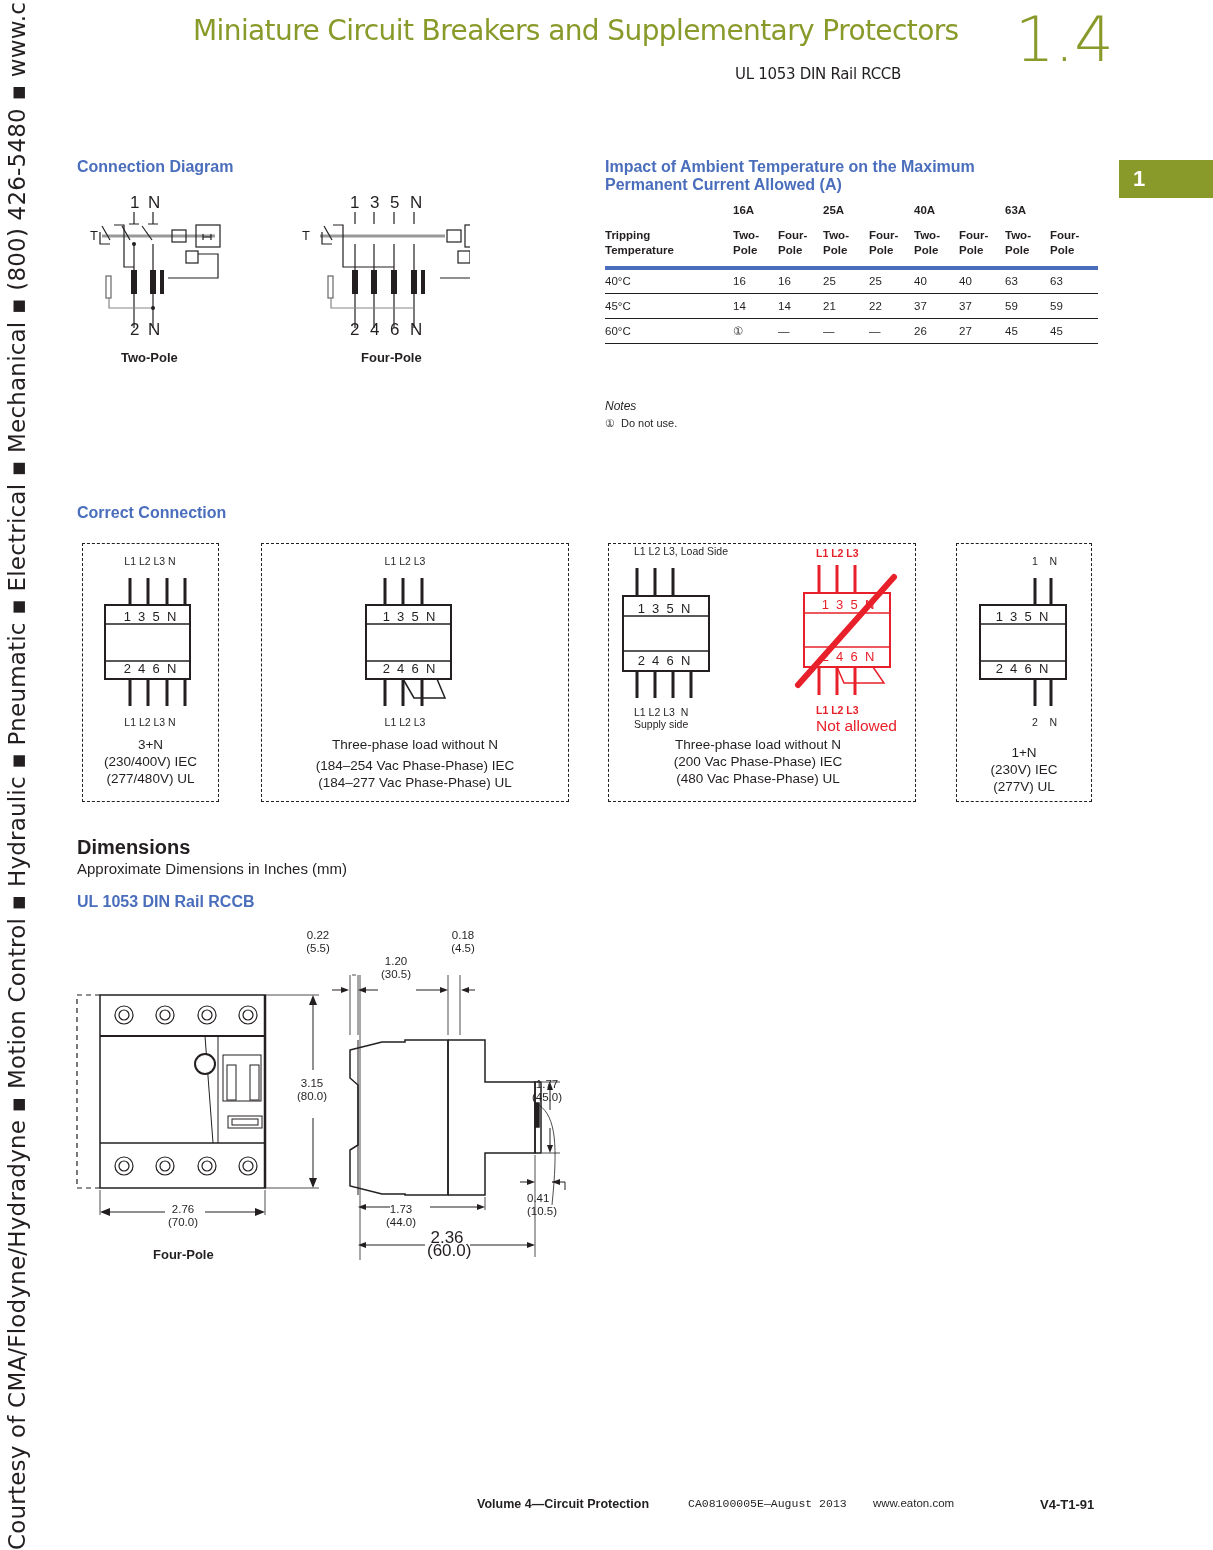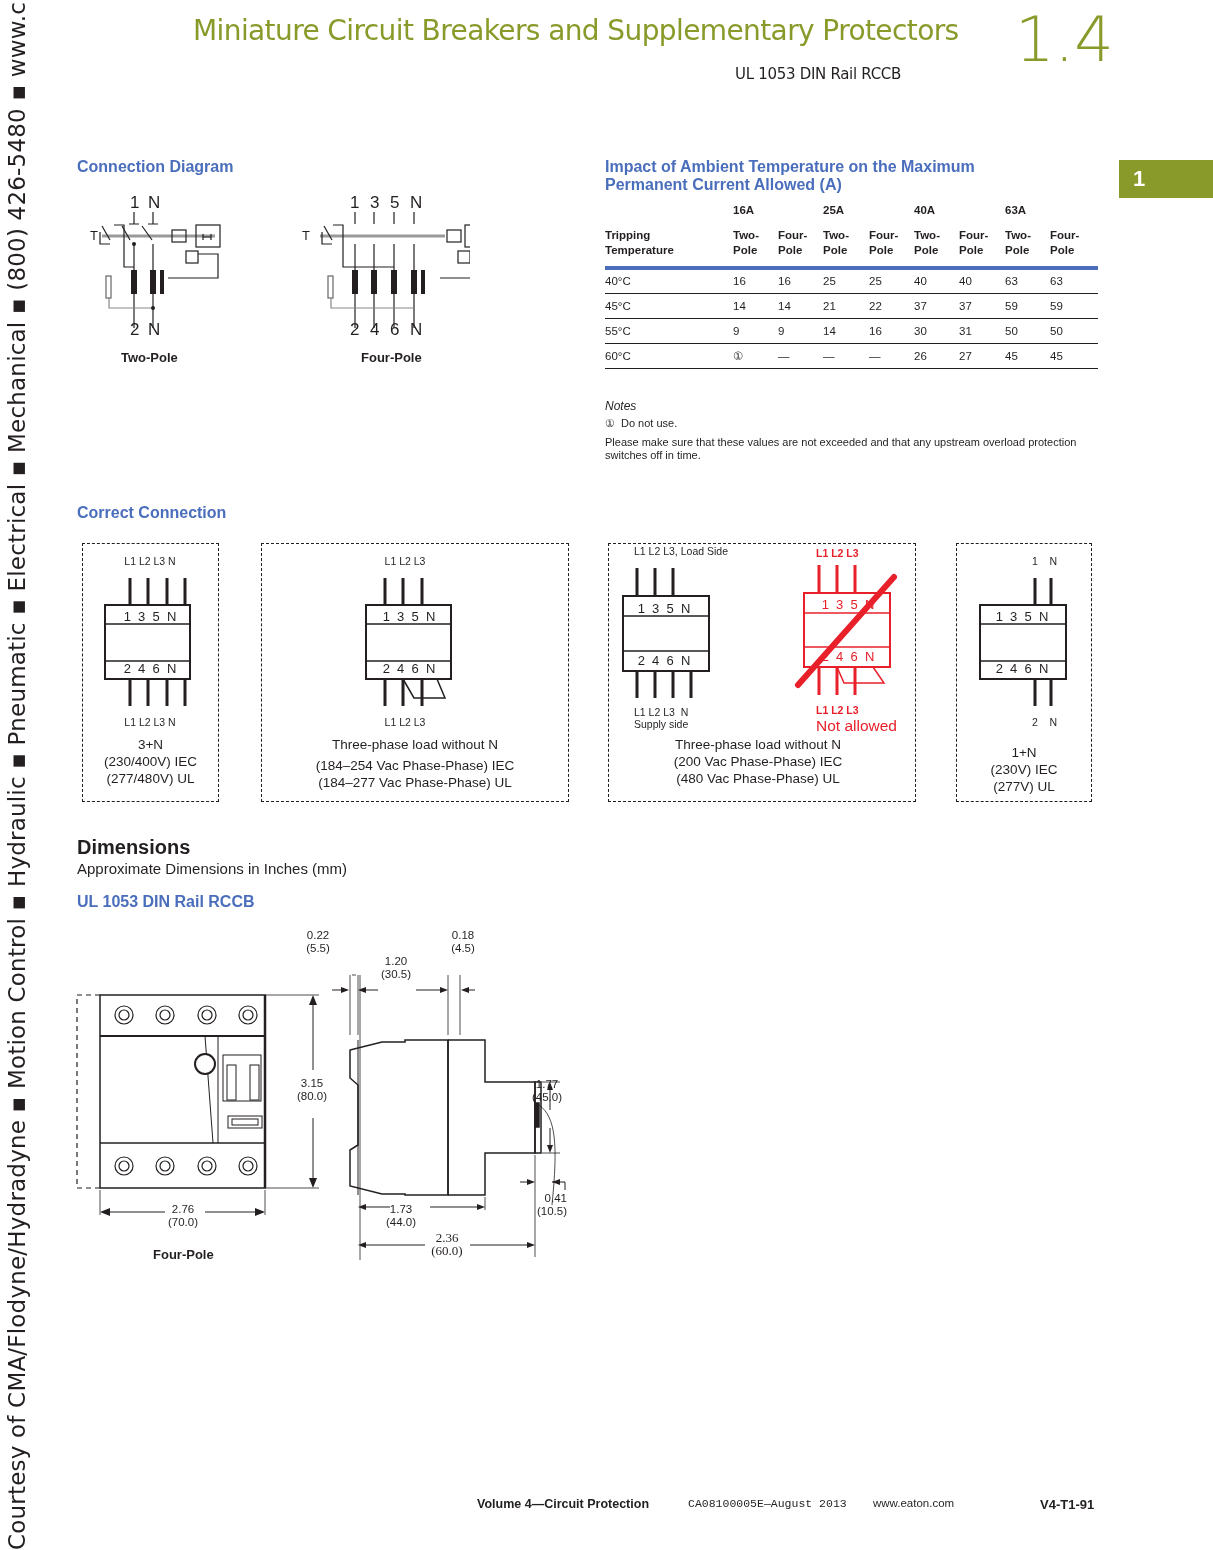--- a/index.html
+++ b/index.html
@@ -168,48 +168,36 @@
         <td>14</td>
         <td>14</td>
         <td>21</td>
         <td>22</td>
         <td>37</td>
         <td>37</td>
         <td>59</td>
         <td>59</td>
   </tr>
   <tr>
-    <td>55°C</td>
-        <td>9</td>
-        <td>9</td>
-        <td>14</td>
-        <td>16</td>
-        <td>30</td>
-        <td>31</td>
-        <td>50</td>
-        <td>50</td>
-  </tr>
-  <tr>
     <td>60°C</td>
         <td>①</td>
         <td>—</td>
         <td>—</td>
         <td>—</td>
         <td>26</td>
         <td>27</td>
         <td>45</td>
         <td>45</td>
   </tr>
 </tbody>
   </table>
 
 <div class="abs notes">
   <div class="nt">Notes</div>
   <div style="margin-bottom:6px;"><span>①</span>&nbsp; <span>Do not use.</span></div>
-  <div>Please make sure that these values are not exceeded and that any upstream overload protection switches off in time.</div>
 </div>
 
 <div class="abs sec-head" style="left:77px; top:504px;">Correct Connection</div>
 
 <div class="dash-box" style="left:82px; top:543px; width:137px; height:259px;"></div>
 <svg class="abs" style="left:82px; top:543px;" width="137" height="190">
   <g font-family="Liberation Sans, sans-serif" fill="#231f20">
     <text x="68" y="22" font-size="10.5" text-anchor="middle">L1 L2 L3 N</text>
     <text x="68" y="183" font-size="10.5" text-anchor="middle">L1 L2 L3 N</text>
     <text x="68" y="78" font-size="13" text-anchor="middle" xml:space="preserve">1  3  5  N</text>
@@ -431,29 +419,29 @@
     <div>(30.5)</div>
   </div>
 <div class="abs" style="left:443px; top:929px; font-size:11.5px; text-align:center; line-height:13px; width:40px;">
     <div>0.18</div>
     <div>(4.5)</div>
   </div>
 <div class="abs" style="left:527px; top:1078px; font-size:11.5px; text-align:center; line-height:13px; width:40px;">
     <div>1.77</div>
     <div>(45.0)</div>
   </div>
-<div class="abs" style="left:527px; top:1192px; font-size:11.5px; text-align:right; line-height:13px; width:40px;">
+<div class="abs" style="left:527px; top:1192px; font-size:11.5px; text-align:left; line-height:13px; width:40px;">
     <div>0.41</div>
     <div>(10.5)</div>
   </div>
 <div class="abs" style="left:381px; top:1203px; font-size:11.5px; text-align:center; line-height:13px; width:40px;">
     <div>1.73</div>
     <div>(44.0)</div>
   </div>
-<div class="abs" style="left:427px; top:1231px; font-size:13px; text-align:center; line-height:13px; width:40px;font-family:Liberation Serif, serif;">
+<div class="abs" style="left:427px; top:1231px; font-size:17px; text-align:center; line-height:13px; width:40px;">
     <div>2.36</div>
     <div>(60.0)</div>
   </div>
 
 <div class="abs footer" style="left:477px; font-weight:bold; font-size:12.5px;">Volume 4—Circuit Protection</div>
 <div class="abs footer" style="left:688px; font-size:11.5px;font-family:Liberation Mono, monospace;">CA08100005E—August 2013</div>
 <div class="abs footer" style="left:873px; font-size:11.5px;">www.eaton.com</div>
 <div class="abs footer" style="left:1040px; font-weight:bold; font-size:13px;">V4-T1-91</div>
 
 </body></html>

